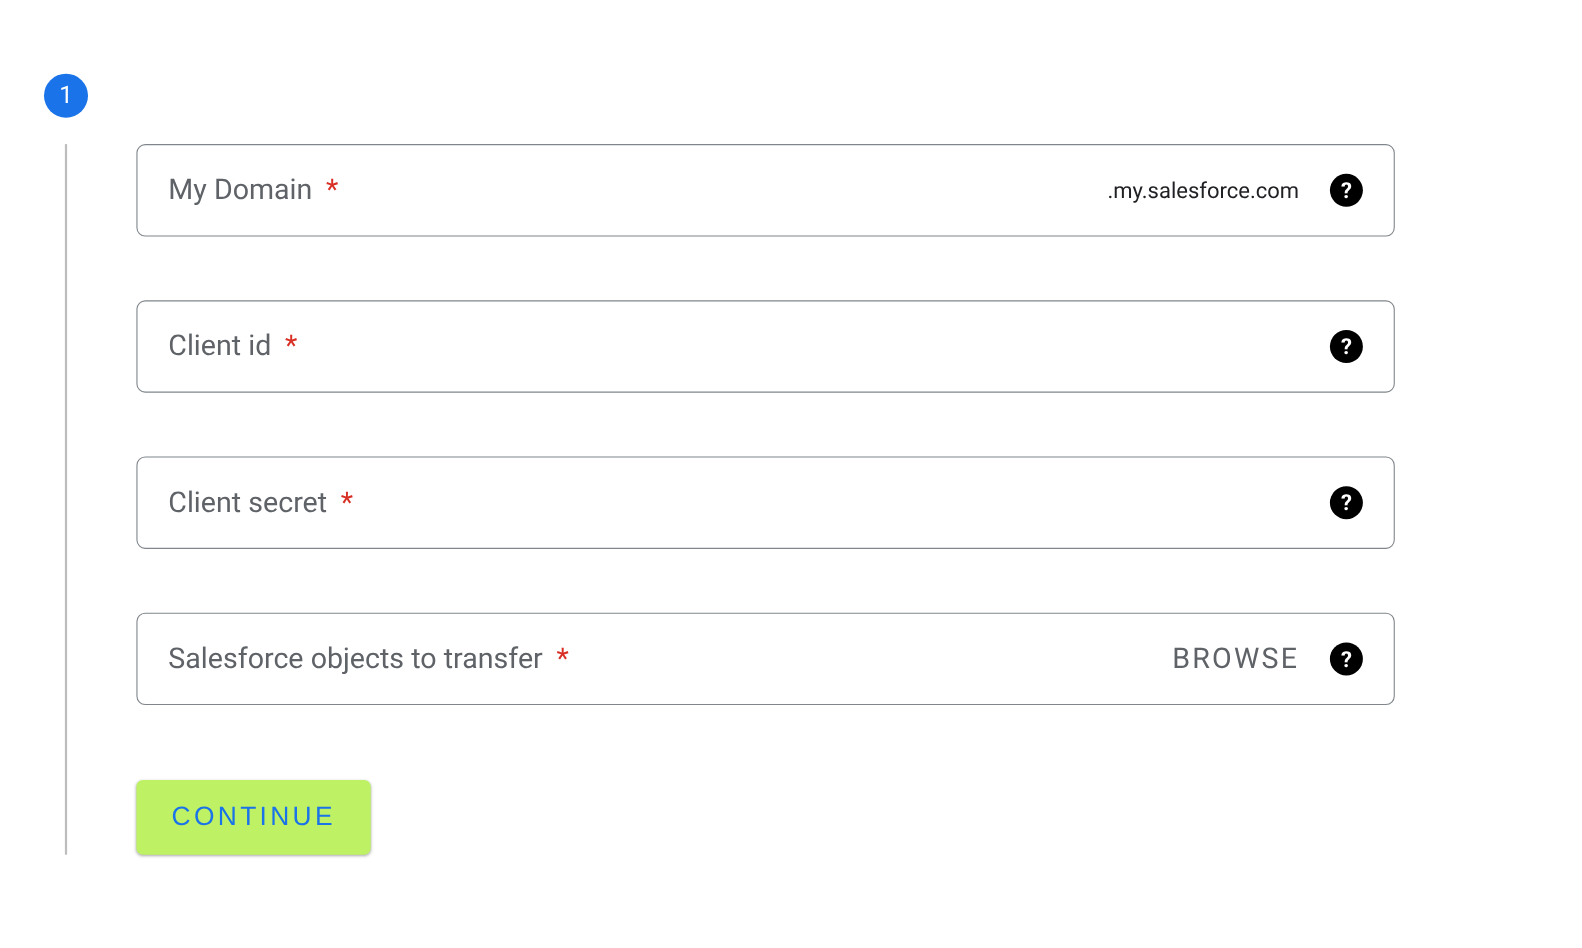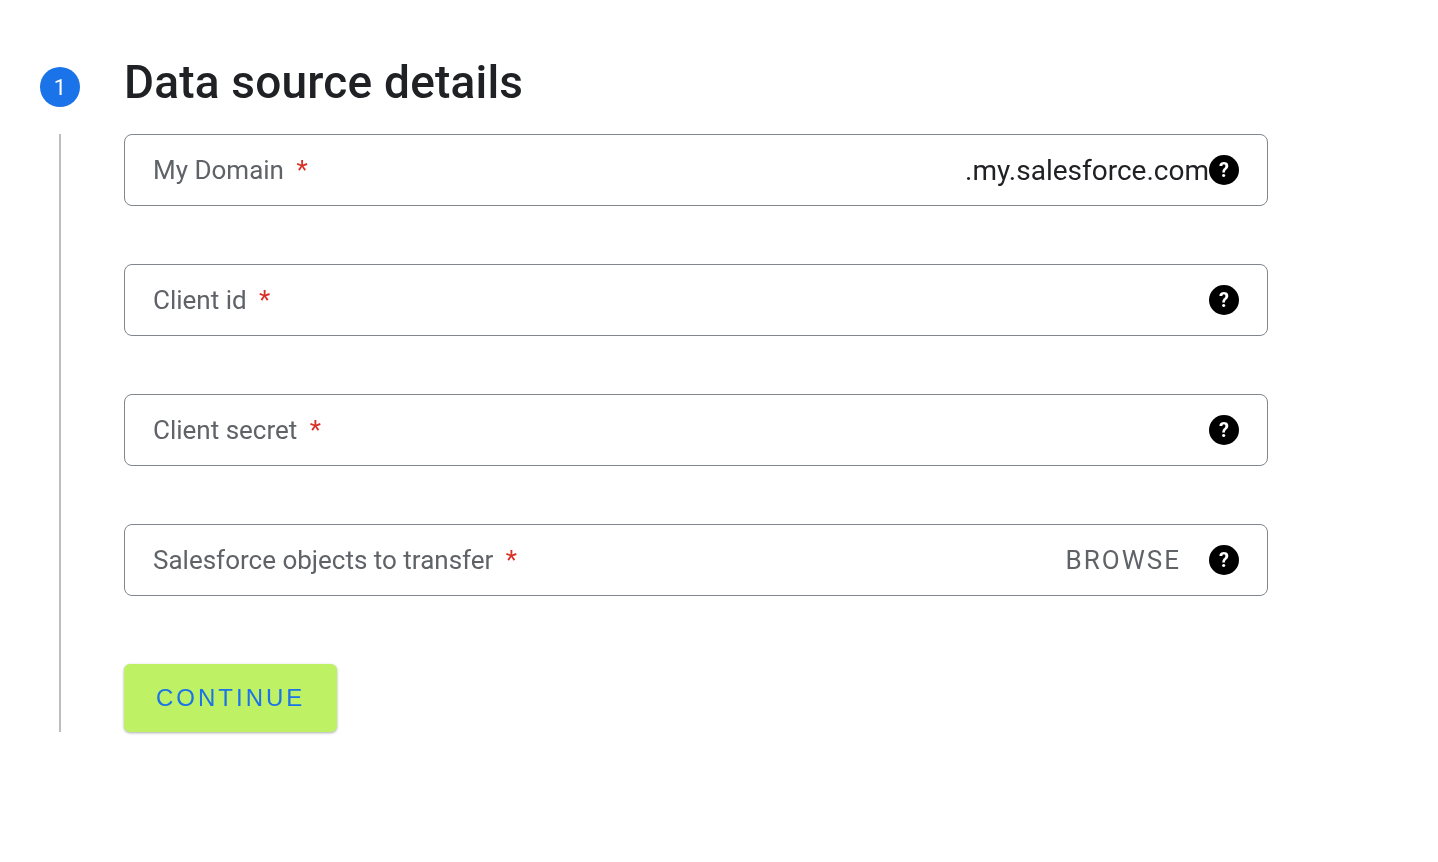--- a/index.html
+++ b/index.html
@@ -55,41 +55,42 @@
   }
   .form-area {
     flex: 1;
     padding-left: 44px;
     padding-right: 130px;
   }
   .field {
     position: relative;
     border: 1px solid #80868b;
     border-radius: 8px;
-    height: 72px;
+    height: 84px;
     display: flex;
     align-items: center;
     padding: 0 28px;
     margin-bottom: 58px;
     font-size: 26px;
   }
   .field-label {
     color: #5f6368;
     white-space: nowrap;
   }
   .req {
     color: #d93025;
     margin-left: 6px;
   }
   .field-spacer {
     flex: 1 1 auto;
   }
   .field-suffix-text {
     color: #202124;
-    font-size: 28px;
+    font-size: 20px;
+    margin-right: 28px;
   }
   .field-action {
     color: #5f6368;
     font-size: 26px;
     letter-spacing: 2px;
     font-weight: 400;
     margin-right: 28px;
     cursor: pointer;
   }
   .help-icon {
@@ -133,21 +134,20 @@
 </style>
 </head>
 <body>
 
 <div class="page">
 
   <div class="step-row">
     <div class="step-badge">
       <span>1</span>
     </div>
-    <h1 class="step-title">Data source details</h1>
   </div>
 
   <div class="step-body">
     <div class="step-rail">
       <div class="rail-line"></div>
     </div>
 
     <div class="form-area">
 
       

